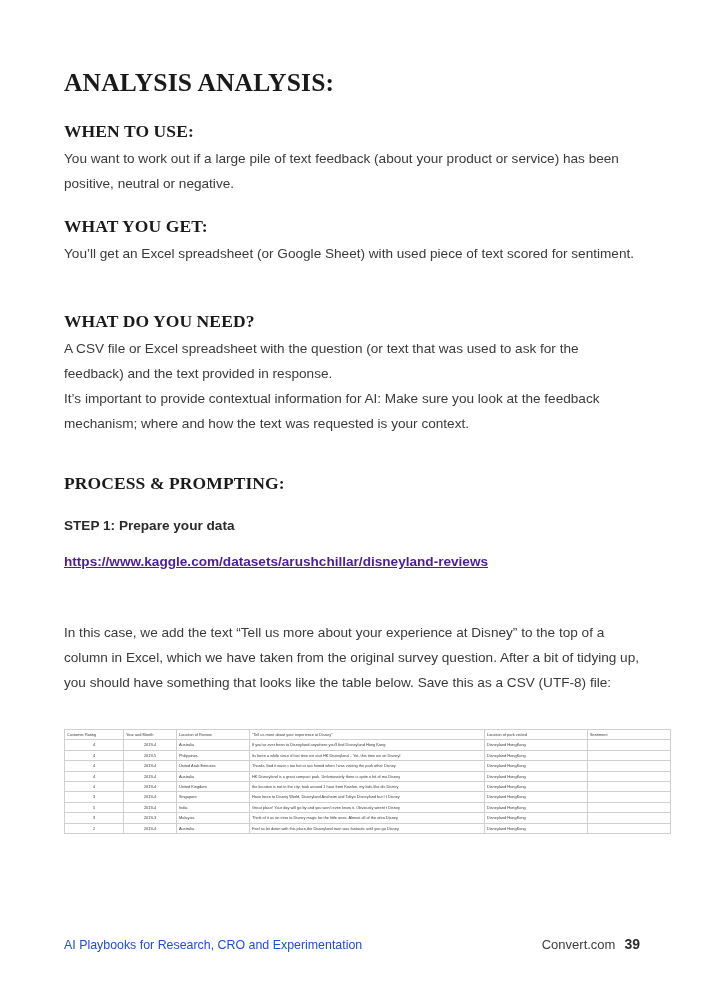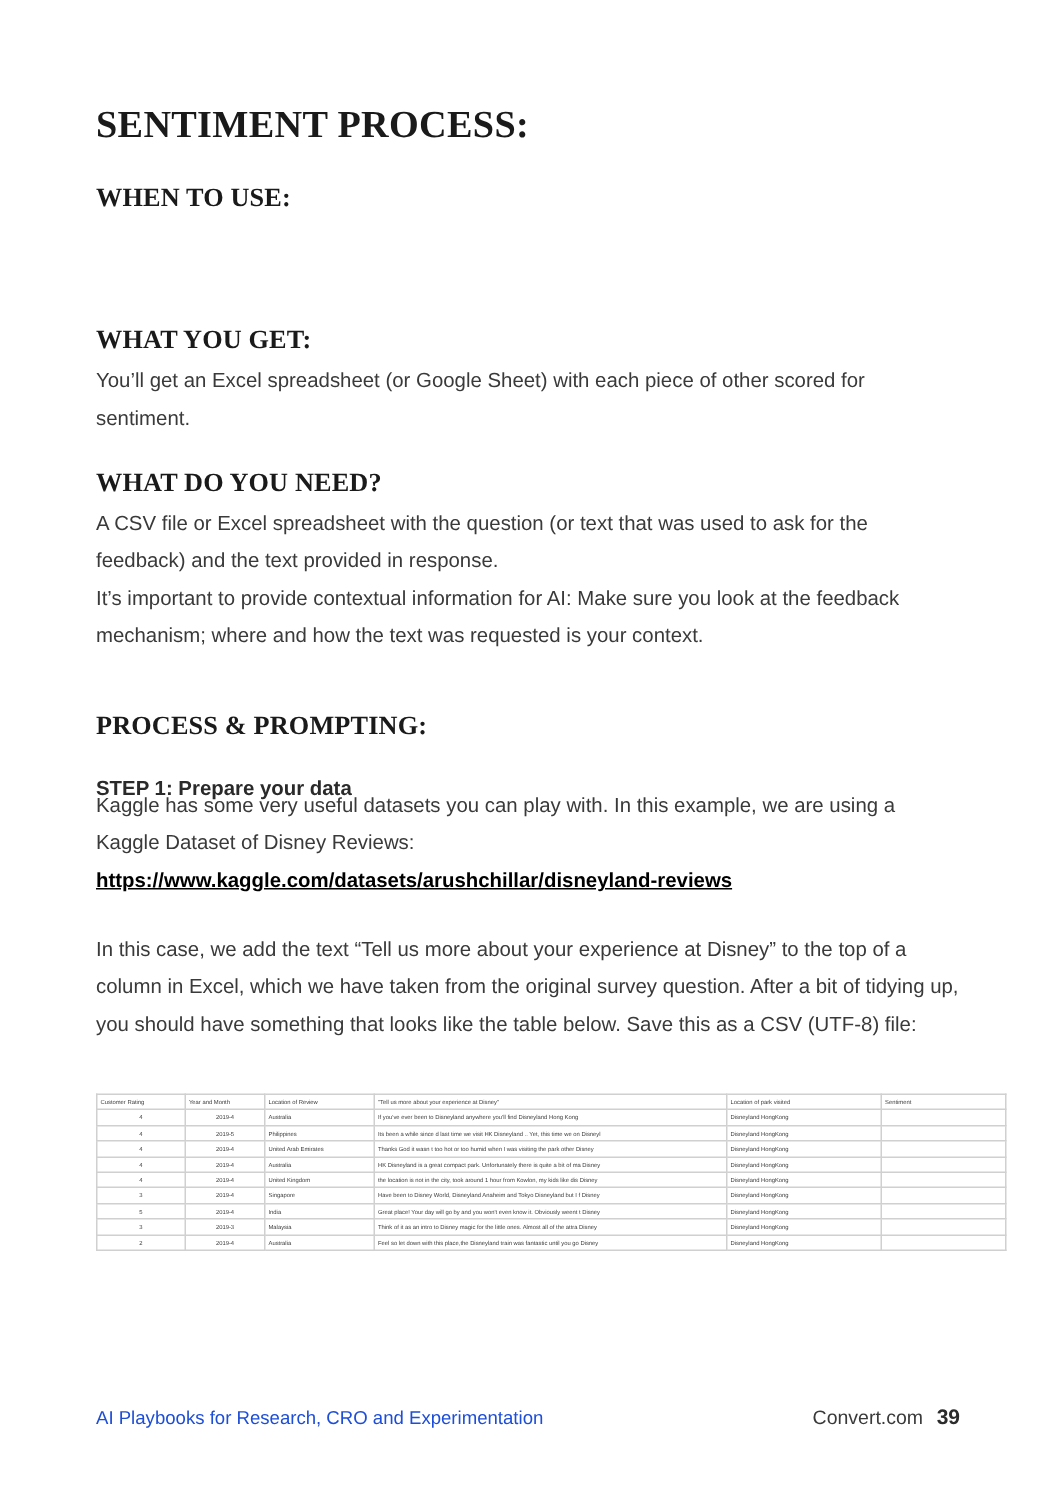--- a/index.html
+++ b/index.html
@@ -59,21 +59,21 @@
   .step-head {
     position: absolute;
     left: 64px;
     font-size: 13.6px;
     line-height: 22px;
     font-weight: bold;
     color: #2a2a2a;
     margin: 0;
   }
   .link {
-    color: #000000;
+    color: #4c1d95;
     text-decoration: underline;
     font-weight: bold;
     font-size: 13.6px;
     word-break: break-all;
   }
 
   
   #when-to-use-head  { top: 121px; }
   #when-to-use-body  { top: 146px; }
   #what-you-get-head { top: 216px; }
@@ -144,36 +144,36 @@
     margin-left: 9px;
     font-size: 14px;
     color: #2c2c2c;
   }
 </style>
 </head>
 <body>
 
 <div class="page">
 
-  <h1 class="doc-title">SENTIMENT PROCESS:</h1>
+  <h1 class="doc-title">ANALYSIS ANALYSIS:</h1>
 
   <h2 class="sec-head" id="when-to-use-head">WHEN TO USE:</h2>
+  <p class="body-text" id="when-to-use-body">You want to work out if a large pile of text feedback (about your product or service) has been positive, neutral or negative.</p>
 
   <h2 class="sec-head" id="what-you-get-head">WHAT YOU GET:</h2>
-  <p class="body-text" id="what-you-get-body">You’ll get an Excel spreadsheet (or Google Sheet) with each piece of other scored for sentiment.</p>
+  <p class="body-text" id="what-you-get-body">You’ll get an Excel spreadsheet (or Google Sheet) with used piece of text scored for sentiment.</p>
 
   <h2 class="sec-head" id="what-need-head">WHAT DO YOU NEED?</h2>
   <p class="body-text" id="what-need-body" style="white-space:pre-line;">A CSV file or Excel spreadsheet with the question (or text that was used to ask for the feedback) and the text provided in response.
 It’s important to provide contextual information for AI: Make sure you look at the feedback mechanism; where and how the text was requested is your context.</p>
 
   <h2 class="sec-head" id="process-head">PROCESS &amp; PROMPTING:</h2>
 
   <p class="step-head" id="step1-head">STEP 1: Prepare your data</p>
   <div class="body-text" id="step1-body">
-    <span>Kaggle has some very useful datasets you can play with. In this example, we are using a Kaggle Dataset of Disney Reviews:</span>
     <br>
     <a class="link" href="#">https://www.kaggle.com/datasets/arushchillar/disneyland-reviews</a>
   </div>
 
   <p class="body-text" id="case-body">In this case, we add the text “Tell us more about your experience at Disney” to the top of a column in Excel, which we have taken from the original survey question. After a bit of tidying up, you should have something that looks like the table below. Save this as a CSV (UTF-8) file:</p>
 
   <div class="sheet-wrap">
     <table class="sheet">
       <thead>
         <tr>

